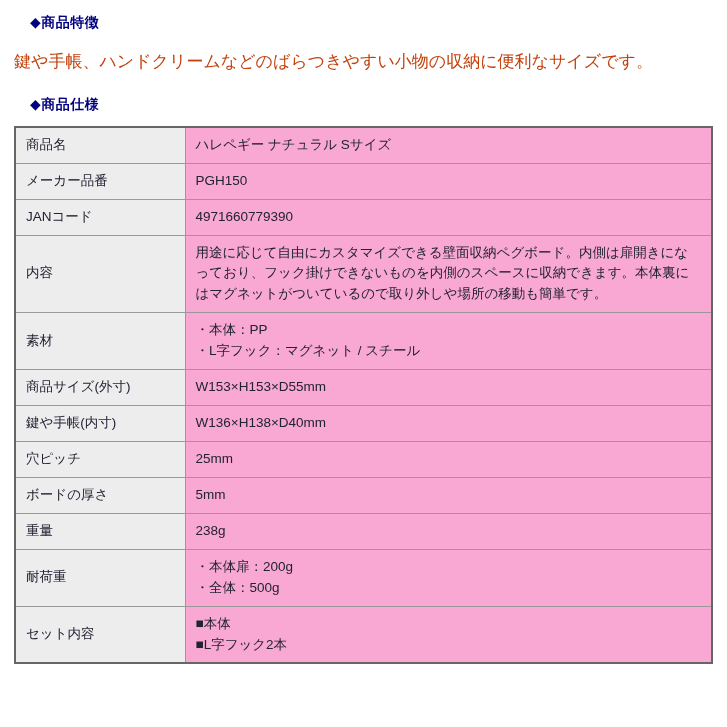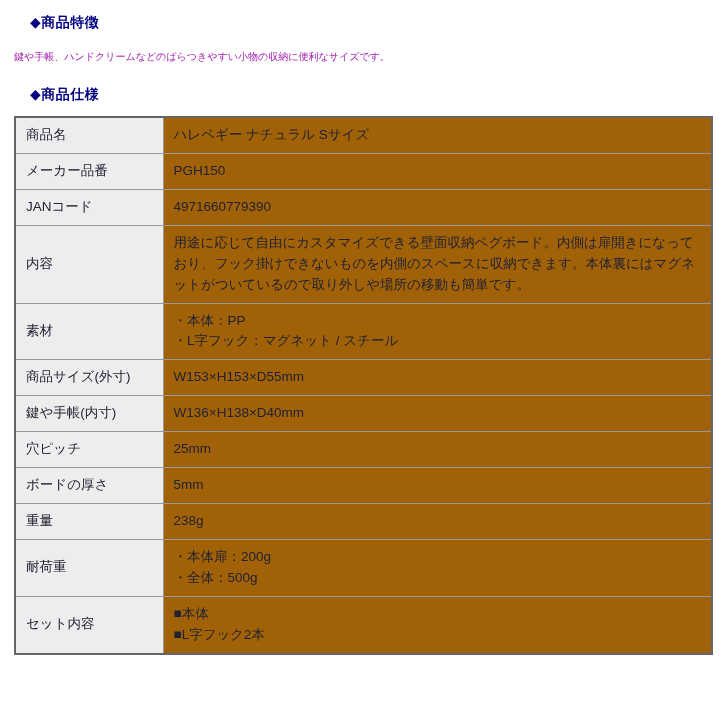--- a/index.html
+++ b/index.html
@@ -15,22 +15,22 @@
     color: #222233;
   }
   .section-heading {
     color: #000080;
     font-weight: bold;
     font-size: 14px;
     margin: 4px 0 2px 16px;
     letter-spacing: 0.5px;
   }
   .feature-text {
-    font-size: 10px;
-    color: #a21caf;
+    font-size: 17px;
+    color: #c2410c;
     margin: 18px 0 22px 0;
     line-height: 1.4;
   }
   .spec-heading {
     margin-top: 10px;
   }
   table.spec-table {
     width: 100%;
     border-collapse: collapse;
     margin-top: 12px;
@@ -40,26 +40,26 @@
   table.spec-table th,
   table.spec-table td {
     border: 1px solid #999999;
     padding: 7px 10px;
     vertical-align: middle;
     text-align: left;
     line-height: 1.55;
     color: #222233;
   }
   table.spec-table th {
-    width: 148px;
+    width: 170px;
     background: #ededed;
     font-weight: normal;
   }
   table.spec-table td {
-    background: #a16207;
+    background: #f9a8d4;
     white-space: pre-line;
   }
 </style>
 </head>
 <body>
 
 <div class="page">
 
   <div class="section-heading">◆商品特徴</div>
 

